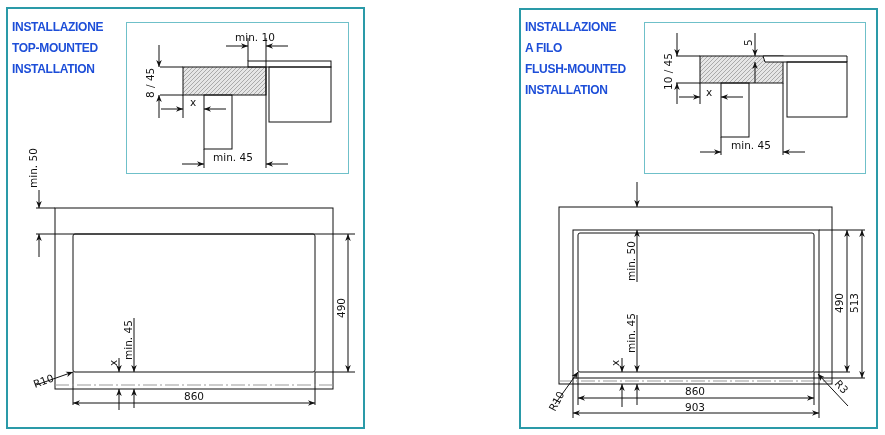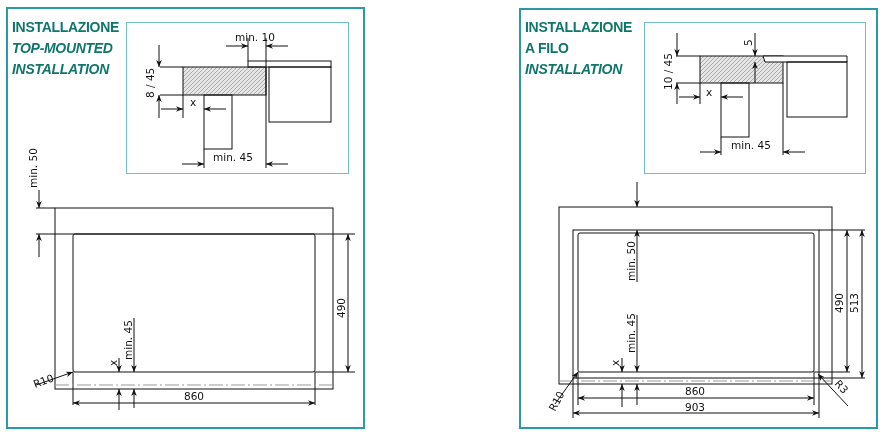--- a/index.html
+++ b/index.html
@@ -1,38 +1,39 @@
 <!DOCTYPE html>
 <html><head>
 <meta charset="utf-8">
 <style>
   html,body{margin:0;padding:0;background:#ffffff;}
   body{width:885px;height:435px;position:relative;overflow:hidden;font-family:"DejaVu Sans","Liberation Sans",sans-serif;}
   .panel{position:absolute;border:2px solid #2a9aa8;box-sizing:border-box;}
   .detail{position:absolute;border:1.5px solid #6fc0c9;box-sizing:border-box;}
-  .title{position:absolute;font-family:"Liberation Sans",sans-serif;font-weight:bold;font-size:14px;line-height:21px;color:#0f766e;letter-spacing:-0.3px;}
-  .title .it{font-style:italic;}
+  .title{position:absolute;font-family:"Liberation Sans",sans-serif;font-weight:bold;font-size:12px;line-height:21px;color:#1d4ed8;letter-spacing:-0.3px;}
+  .title .it{}
   svg{position:absolute;left:0;top:0;}
   svg text{font-family:"DejaVu Sans",sans-serif;font-size:10.5px;fill:#111;}
 </style>
 </head>
 <body>
 
 <div class="panel" style="left:6px;top:7px;width:359px;height:422px;"></div>
 <div class="title" style="left:12px;top:17px;">
   <div>INSTALLAZIONE</div>
   <div class="it">TOP-MOUNTED</div>
   <div class="it">INSTALLATION</div>
 </div>
 <div class="detail" style="left:126px;top:22px;width:223px;height:152px;"></div>
 
 <div class="panel" style="left:519px;top:8px;width:359px;height:421px;"></div>
 <div class="title" style="left:525px;top:17px;">
   <div>INSTALLAZIONE</div>
   <div>A FILO</div>
+  <div class="it">FLUSH-MOUNTED</div>
   <div class="it">INSTALLATION</div>
 </div>
 <div class="detail" style="left:644px;top:22px;width:222px;height:152px;"></div>
 
 <svg width="885" height="435" viewBox="0 0 885 435">
   <defs>
     <pattern id="hatch" width="4" height="4" patternUnits="userSpaceOnUse">
       <rect width="4" height="4" fill="#e6e6e6"></rect>
       <path d="M0,4 L4,0" stroke="#9a9a9a" stroke-width="0.8"></path>
     </pattern>

